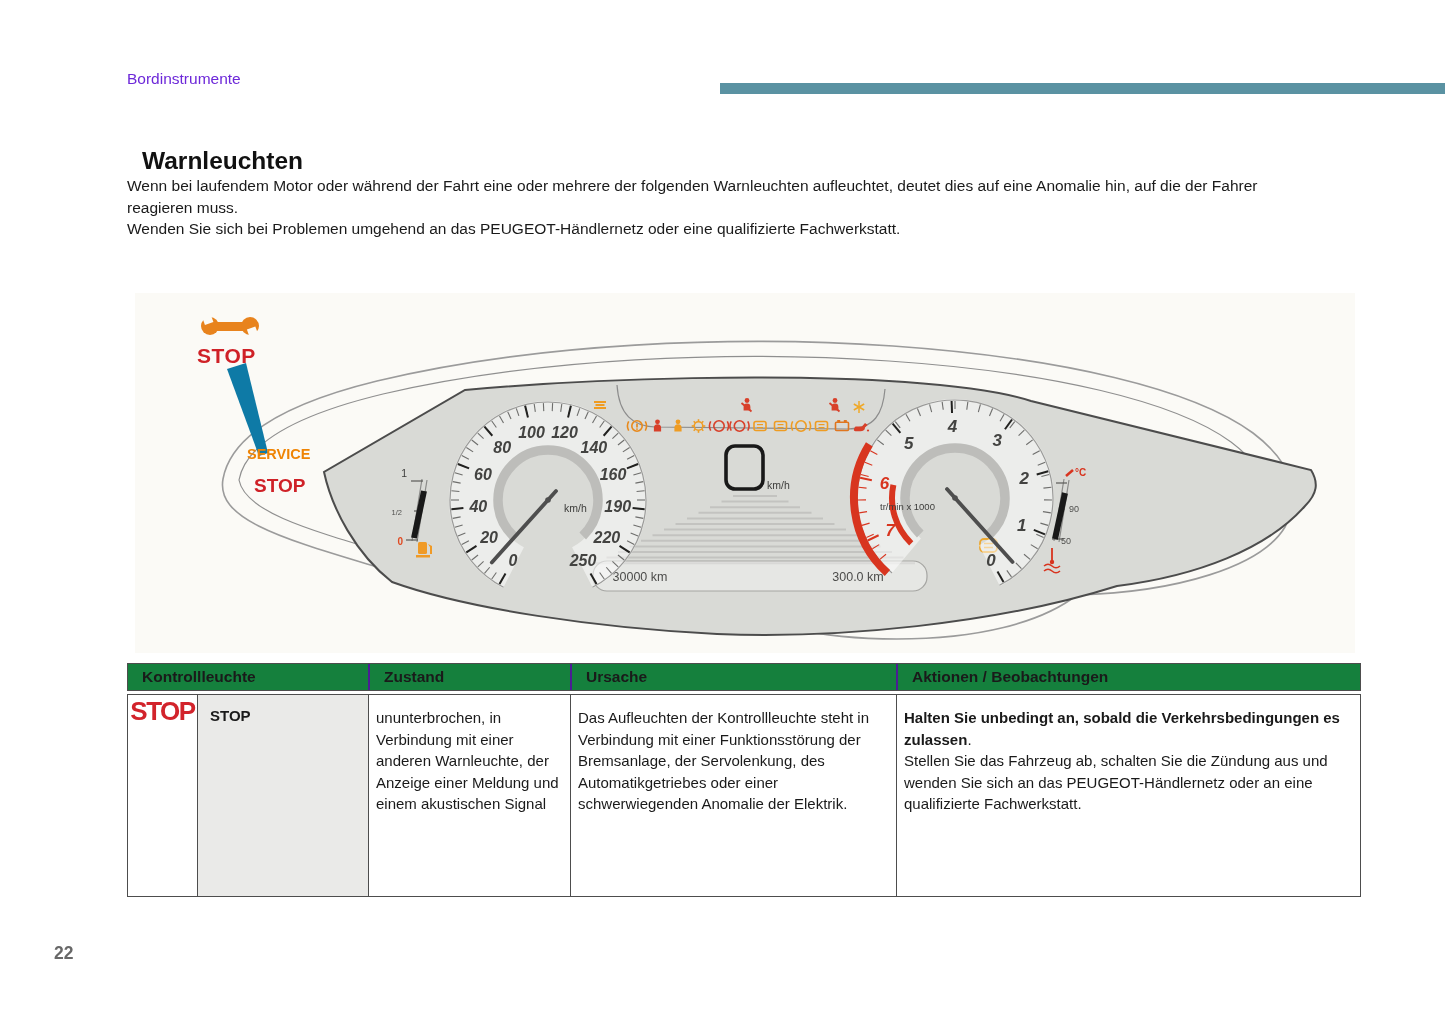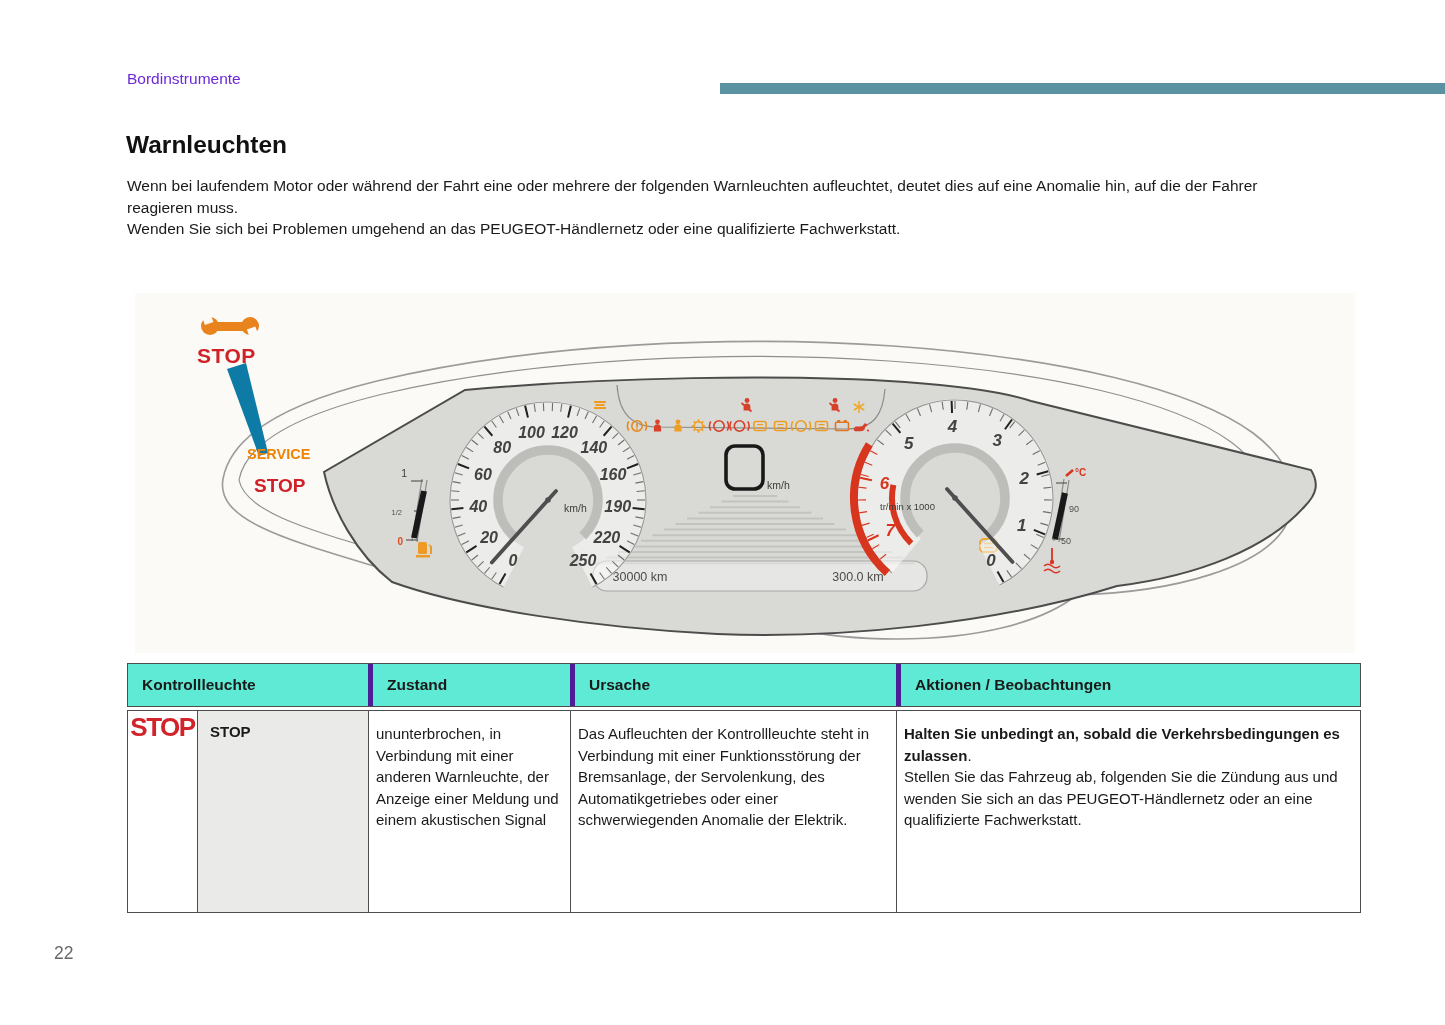--- a/index.html
+++ b/index.html
@@ -2,21 +2,21 @@
 <html><head>
 <meta charset="utf-8">
 <style>
   html,body{margin:0;padding:0;}
   body{
     width:1445px;height:1025px;position:relative;background:#ffffff;
     font-family:"Liberation Sans", sans-serif;color:#1a1a1a;overflow:hidden;
   }
   .section-title{position:absolute;left:127px;top:70px;font-size:15.5px;color:#6d28d9;}
   .teal-bar{position:absolute;left:720px;right:0;top:83px;height:11px;background:#5a92a2;}
-  .page-title{position:absolute;left:126px;top:131px;font-size:24.5px;font-weight:bold;color:#111;margin:0;}
+  .page-title{position:absolute;left:126px;top:131px;font-size:24.5px;font-weight:bold;color:#111;margin:16px;}
   .intro{position:absolute;left:127px;top:175px;width:1185px;font-size:15.5px;line-height:21.6px;}
   .intro p{margin:0;}
   .illustration{position:absolute;left:135px;top:293px;width:1220px;height:360px;background:#fbfaf6;}
   .illustration svg{display:block;width:1220px;height:360px;}
   .bezel{fill:none;stroke:#9b9b9b;stroke-width:1.6;}
   .bezel2{fill:none;stroke:#8f8f8f;stroke-width:1.2;}
   .panel{fill:#d9dad6;stroke:#4c4c4c;stroke-width:2;}
   .recess{fill:none;stroke:#8c8c8c;stroke-width:1.2;}
   .stopTxt{font-weight:bold;font-size:21px;fill:#cf2127;letter-spacing:.5px;}
   .stopTxt2{font-weight:bold;font-size:19px;fill:#cf2127;}
@@ -27,31 +27,31 @@
   .fuelNum{font-size:10.5px;fill:#3c3c3a;text-anchor:end;}
   .fuelHalf{font-size:7.5px;fill:#50504e;text-anchor:end;}
   .fuelZero{font-size:10px;font-weight:bold;fill:#e04a22;text-anchor:end;}
   .degC{font-size:10px;font-weight:bold;fill:#d8341f;}
   .gline{stroke:#8a8a88;stroke-width:1.2;}
   .gtick{stroke:#5a5a58;stroke-width:1.2;}
   .gbar{stroke:#191919;stroke-width:6;}
   
   .wtable{position:absolute;left:127px;top:663px;width:1234px;}
   .thead,.tbody{display:grid;border:1px solid #4d4d4d;box-sizing:border-box;background:#fff;}
-  .thead{grid-template-columns:240px 202px 326px 464px;height:44px;background:#5eead4;margin-bottom:3px;text-align:right;}
-  .thead .hcell{display:flex;align-items:center;padding-left:14px;font-weight:bold;font-size:15.5px;border-left:5px solid #4c1d95;}
+  .thead{grid-template-columns:240px 202px 326px 464px;height:28px;background:#15803d;margin-bottom:3px;text-align:right;}
+  .thead .hcell{display:flex;align-items:center;padding-left:14px;font-weight:bold;font-size:15.5px;border-left:2px solid #4c1d95;}
   .thead .hcell:first-child{border-left:none;}
   .tbody{grid-template-columns:69px 171px 202px 326px 464px;min-height:203px;}
   .tbody .cell{padding:12px 7px;font-size:15px;line-height:21.5px;border-left:1px solid #4d4d4d;box-sizing:border-box;}
   .tbody .cell:first-child{border-left:none;}
   .icon-cell{padding:6px 2px !important;text-align:center;}
   .stop-red{font-weight:bold;font-size:26px;letter-spacing:-1.5px;color:#d2232b;}
   .label-cell{background:#eaeae8;font-weight:bold;padding:10px 12px !important;}
   .bold{font-weight:bold;}
-  .page-number{position:absolute;left:54px;top:943px;font-size:17.5px;font-weight:normal;color:#686868;}
+  .page-number{position:absolute;left:54px;top:943px;font-size:17.5px;font-weight:bold;color:#686868;}
 </style>
 </head>
 <body>
 
 <div class="section-title">Bordinstrumente</div>
 <div class="teal-bar"></div>
 <h1 class="page-title">Warnleuchten</h1>
 
 <div class="intro">
   <p>Wenn bei laufendem Motor oder während der Fahrt eine oder mehrere der folgenden Warnleuchten aufleuchtet, deutet dies auf eine Anomalie hin, auf die der Fahrer reagieren muss.</p>
@@ -403,18 +403,18 @@
   </div>
   <div class="tbody">
     <div class="cell icon-cell">
       <span class="stop-red">STOP</span>
     </div>
     <div class="cell label-cell">STOP</div>
     <div class="cell">ununterbrochen, in Verbindung mit einer anderen Warnleuchte, der Anzeige einer Meldung und einem akustischen Signal</div>
     <div class="cell">Das Aufleuchten der Kontrollleuchte steht in Verbindung mit einer Funktionsstörung der Bremsanlage, der Servolenkung, des Automatikgetriebes oder einer schwerwiegenden Anomalie der Elektrik.</div>
     <div class="cell">
       <div><span class="bold">Halten Sie unbedingt an, sobald die Verkehrsbedingungen es zulassen</span><span>.</span></div>
-      <div>Stellen Sie das Fahrzeug ab, folgenden Sie die Zündung aus und wenden Sie sich an das PEUGEOT-Händlernetz oder an eine qualifizierte Fachwerkstatt.</div>
+      <div>Stellen Sie das Fahrzeug ab, schalten Sie die Zündung aus und wenden Sie sich an das PEUGEOT-Händlernetz oder an eine qualifizierte Fachwerkstatt.</div>
     </div>
   </div>
 </div>
 
 <div class="page-number">22</div>
 
 </body></html>

